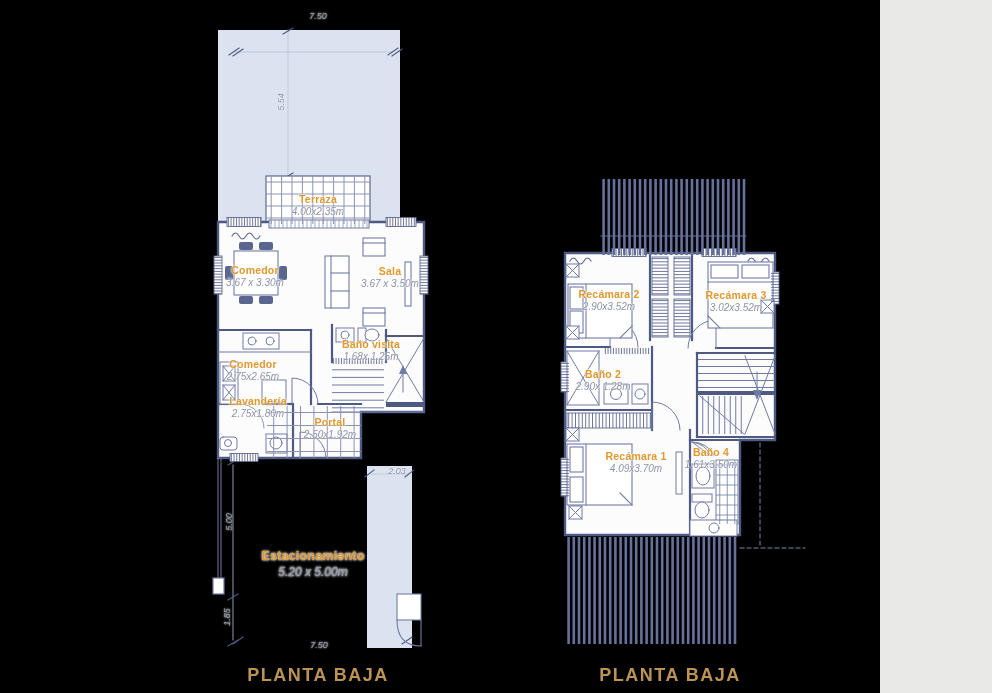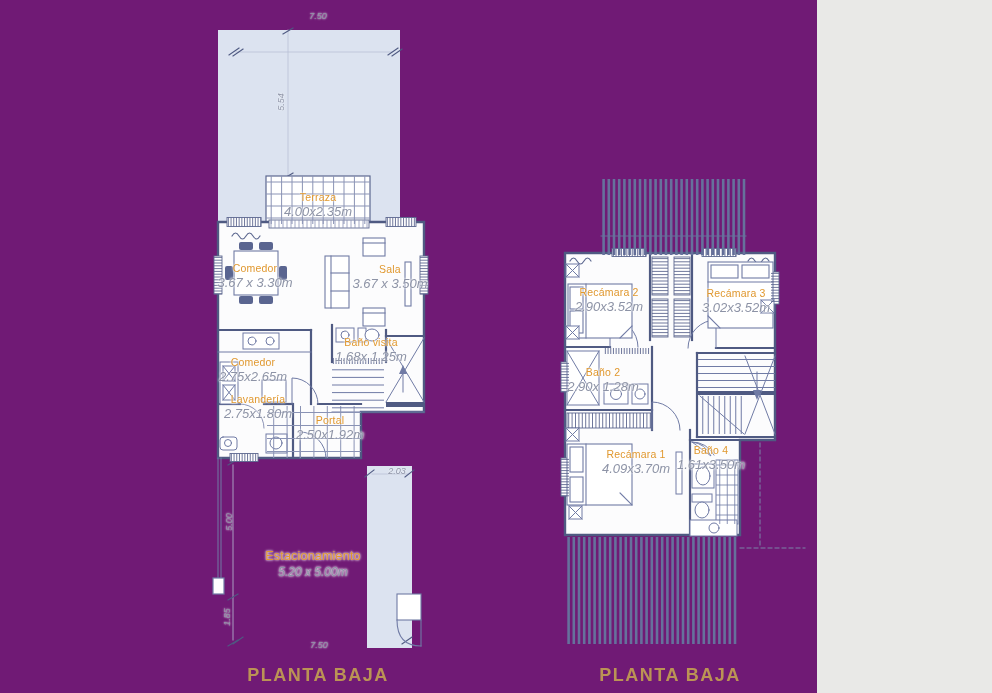--- a/index.html
+++ b/index.html
@@ -1,22 +1,22 @@
 <!DOCTYPE html>
 <html><head>
 <meta charset="utf-8">
 <style>
   html,body{margin:0;padding:0;background:#e9e9e7;}
-  .stage{position:relative;width:817px;height:693px;background:#701a75;overflow:hidden;
+  .stage{position:relative;width:880px;height:693px;background:#000000;overflow:hidden;
          font-family:"Liberation Sans",sans-serif;}
   svg{position:absolute;left:0;top:0;}
   .lbl{position:absolute;transform:translate(-50%,-50%);text-align:center;white-space:nowrap;
        text-shadow:0 0 3px #fff,0 0 2px #fff;line-height:1.25;pointer-events:none;}
-  .lbl .name{color:#e0982f;font-weight:normal;font-size:10.5px;letter-spacing:.2px;}
-  .lbl .dims{color:#8d93a6;font-style:italic;font-size:13px;}
+  .lbl .name{color:#e0982f;font-weight:bold;font-size:10.5px;letter-spacing:.2px;}
+  .lbl .dims{color:#8d93a6;font-style:italic;font-size:10px;}
   .lbl.big .name{font-size:12.5px;margin-top:19px;}
   .lbl.big .dims{font-size:12px;}
   .dim{position:absolute;transform:translate(-50%,-50%);color:#8d93a6;font-style:italic;
        font-size:9px;white-space:nowrap;text-shadow:0 0 2px #fff;}
   .dim.rot{transform:translate(-50%,-50%) rotate(-90deg);}
   .plan-title{position:absolute;transform:translate(-50%,-50%);color:#bb9355;font-weight:bold;
        font-size:18px;letter-spacing:1.5px;white-space:nowrap;}
 </style>
 </head>
 <body>

